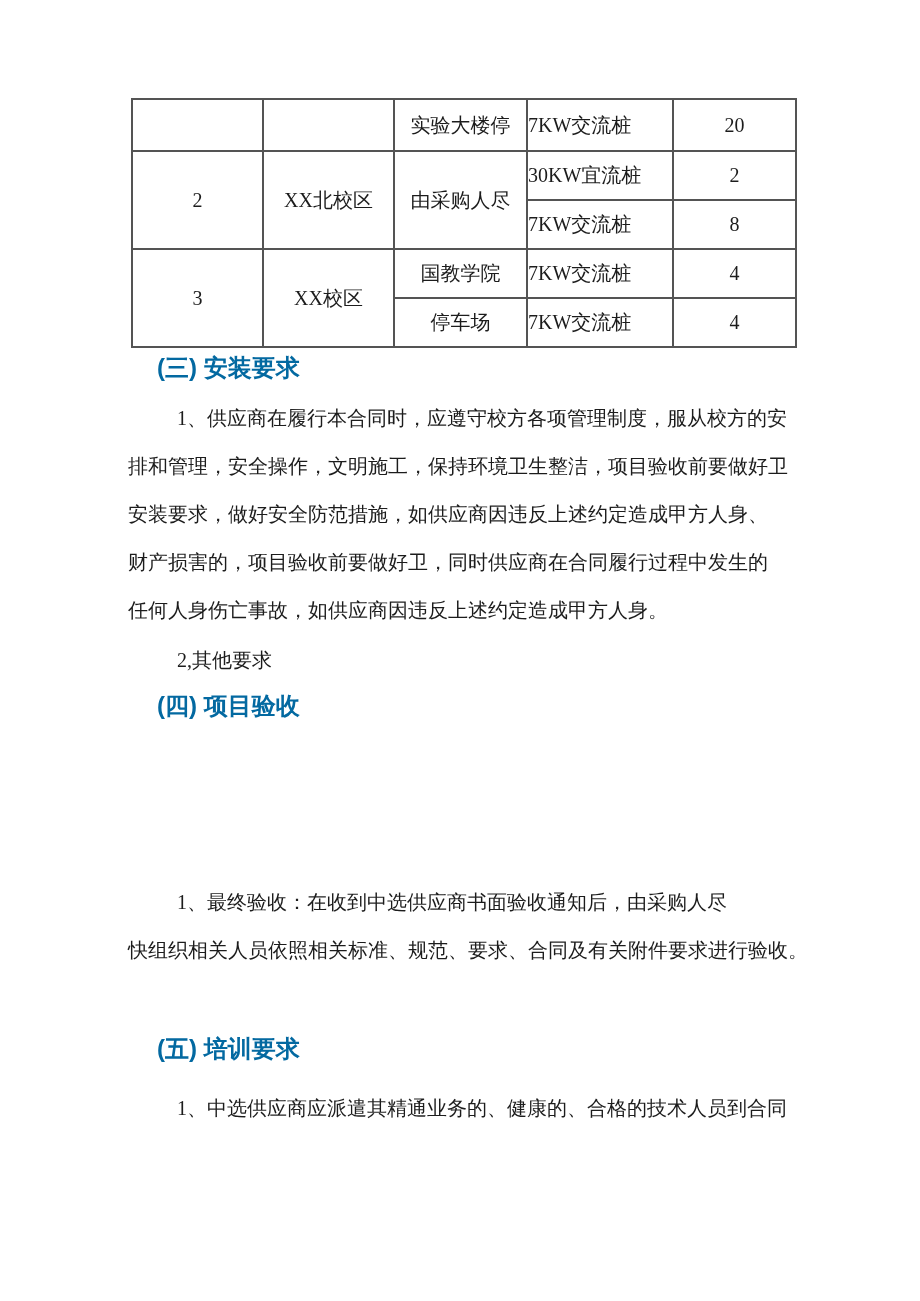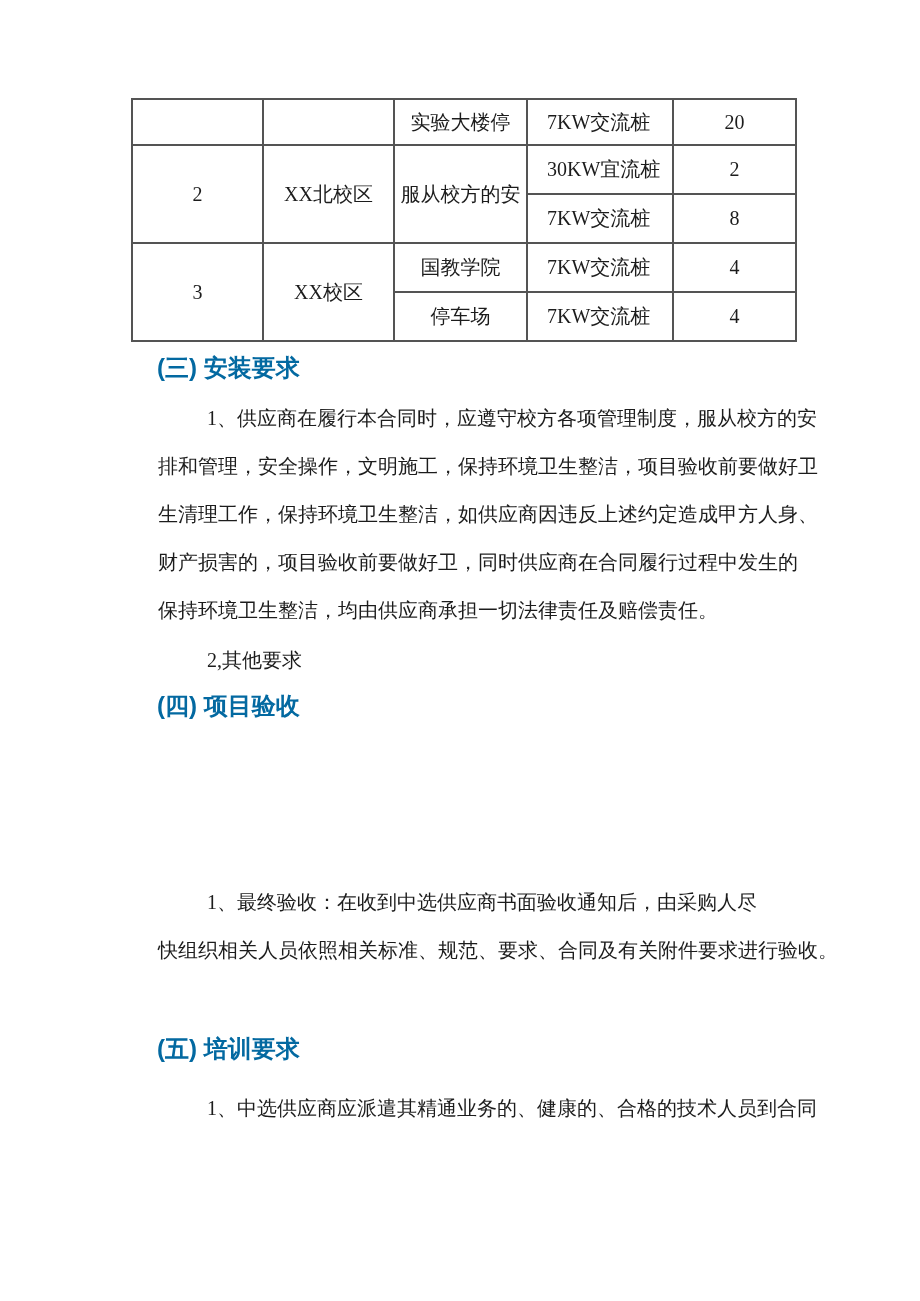--- a/index.html
+++ b/index.html
@@ -23,36 +23,35 @@
   }
   table.grid td {
     border: 2px solid #545454;
     font-size: 20px;
     text-align: center;
     vertical-align: middle;
     padding: 0;
     overflow: hidden;
     font-family: "Liberation Serif", "DejaVu Serif", serif;
   }
-  table.grid td.device { text-align: left; padding-left: 19px; }
-  tr.r0 { height: 46px; }
+  table.grid td.device { text-align: left; padding-left: 0; }
+  tr.r0 { height: 52px; }
   tr.r1, tr.r2, tr.r3, tr.r4 { height: 49px; }
 
   
   .tblock {
     position: absolute;
     left: 128px;
     width: 690px;
   }
   .line {
     height: 48px;
     line-height: 48px;
     font-size: 20px;
     white-space: nowrap;
-    margin-left: 30px;
   }
   .indent { padding-left: 49px; }
   .heading {
     position: absolute;
     left: 157px;
     font-family: "Liberation Sans", "DejaVu Sans", sans-serif;
     font-weight: bold;
     font-size: 24px;
     line-height: 28px;
     white-space: nowrap;
@@ -76,21 +75,21 @@
       <tr class="r0">
         <td></td>
         <td></td>
         <td>实验大楼停</td>
         <td class="device">7KW交流桩</td>
         <td>20</td>
       </tr>
       <tr class="r1">
         <td rowspan="2">2</td>
         <td rowspan="2">XX北校区</td>
-        <td rowspan="2">服从校方的安</td>
+        <td rowspan="2">由采购人尽</td>
         <td class="device">30KW宜流桩</td>
         <td>2</td>
       </tr>
       <tr class="r2">
         <td class="device">7KW交流桩</td>
         <td>8</td>
       </tr>
       <tr class="r3">
         <td rowspan="2">3</td>
         <td rowspan="2">XX校区</td>
@@ -104,23 +103,23 @@
         <td>4</td>
       </tr>
     </tbody>
   </table>
 
   <div class="heading" style="top:354px">(三) 安装要求</div>
 
   <div class="tblock" style="top:394px">
     <div class="line indent">1、供应商在履行本合同时，应遵守校方各项管理制度，服从校方的安</div>
     <div class="line">排和管理，安全操作，文明施工，保持环境卫生整洁，项目验收前要做好卫</div>
-    <div class="line">生清理工作，保持环境卫生整洁，如供应商因违反上述约定造成甲方人身、</div>
+    <div class="line">安装要求，做好安全防范措施，如供应商因违反上述约定造成甲方人身、</div>
     <div class="line">财产损害的，项目验收前要做好卫，同时供应商在合同履行过程中发生的</div>
-    <div class="line">保持环境卫生整洁，均由供应商承担一切法律责任及赔偿责任。</div>
+    <div class="line">任何人身伤亡事故，如供应商因违反上述约定造成甲方人身。</div>
   </div>
 
   <div class="tblock" style="top:636px">
     <div class="line indent">2,其他要求</div>
   </div>
 
   <div class="heading" style="top:692px">(四) 项目验收</div>
 
 
 

